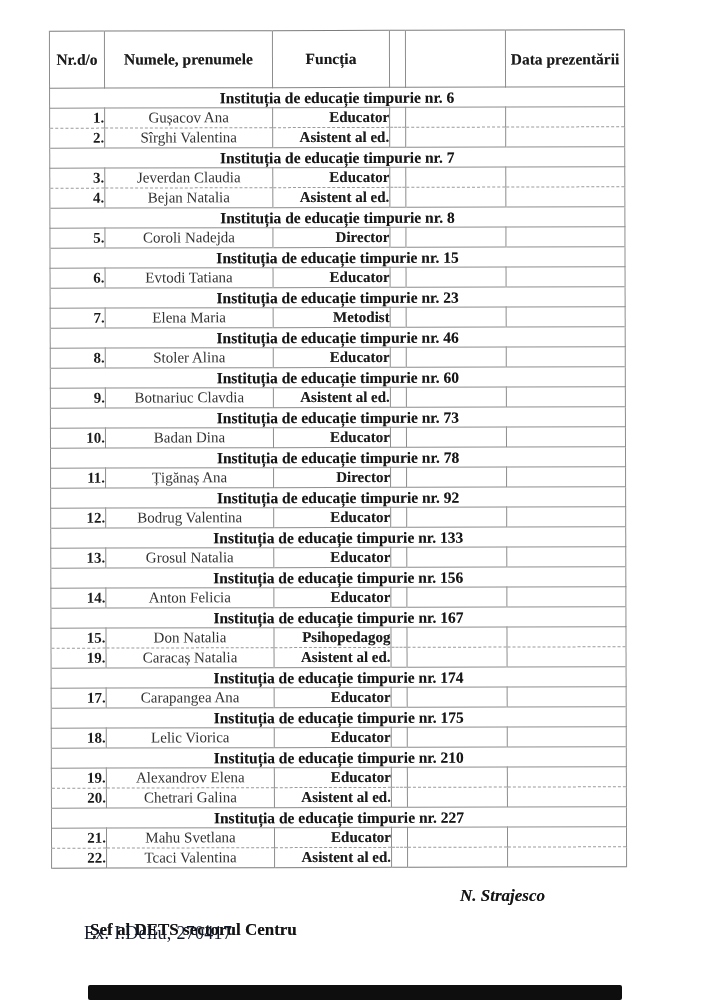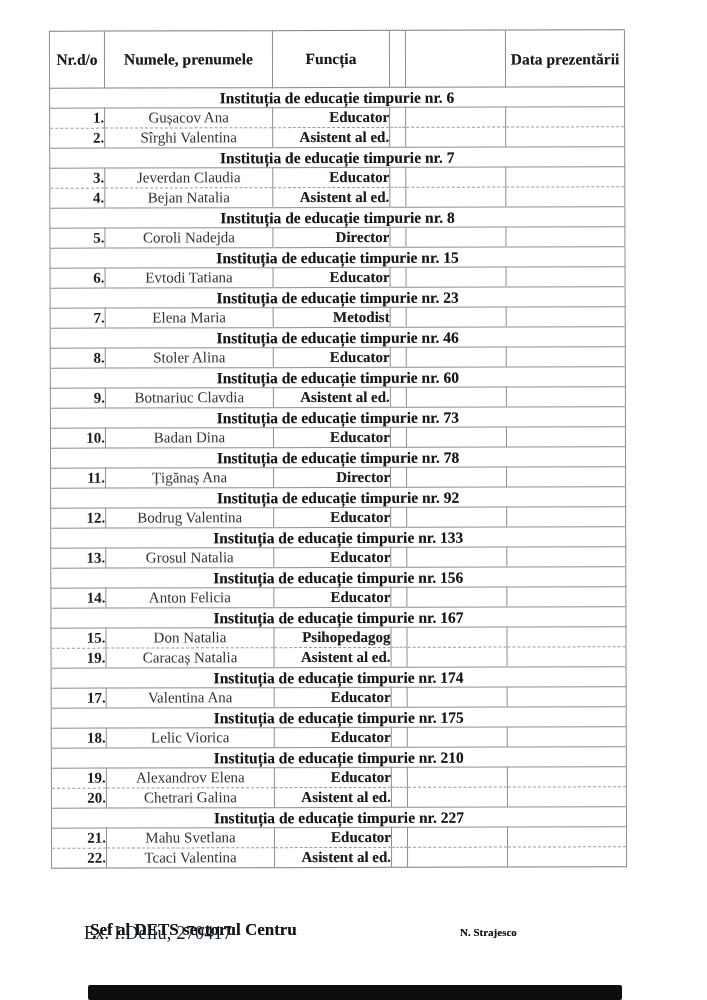--- a/index.html
+++ b/index.html
@@ -56,23 +56,24 @@
   td.cell-nr{text-align:right;padding-right:9px;font-weight:bold;color:#1b1b1b;}
   td.cell-name{text-align:center;padding-left:8px;color:#333;}
   td.cell-func{text-align:right;font-weight:bold;color:#1b1b1b;text-shadow:0 0 .4px rgba(0,0,0,.4);}
   .sig-title{
     position:absolute;left:90px;top:886px;
     font-size:17px;font-weight:bold;color:#141414;
     text-shadow:0 0 .4px rgba(0,0,0,.5);
     margin-top:34px;
   }
   .sig-name{
-    position:absolute;left:460px;top:926px;
-    font-size:11px;font-weight:bold;color:#141414;
+    position:absolute;left:460px;top:886px;
+    font-size:17px;font-weight:bold;color:#141414;
     text-shadow:0 0 .4px rgba(0,0,0,.5);
+    font-style:italic;
   }
   .exec-note{
     position:absolute;left:84px;top:923px;
     font-size:18px;color:#0f172a;letter-spacing:.3px;
   }
   .scan-bar{
     position:absolute;left:88px;top:985px;
     width:534px;height:15px;
     background:#0e0e0e;border-radius:2px;
   }
@@ -267,21 +268,21 @@
           <td class="cell-func">Asistent al ed.</td>
           <td class="cell-narrow"></td>
           <td class="cell-wide"></td>
           <td class="cell-date"></td>
         </tr>
         <tr class="section-row">
           <td colspan="6">Instituția de educație timpurie nr. 174</td>
         </tr>
         <tr class="data-row">
           <td class="cell-nr">17.</td>
-          <td class="cell-name">Valentina Ana</td>
+          <td class="cell-name">Carapangea Ana</td>
           <td class="cell-func">Educator</td>
           <td class="cell-narrow"></td>
           <td class="cell-wide"></td>
           <td class="cell-date"></td>
         </tr>
         <tr class="section-row">
           <td colspan="6">Instituția de educație timpurie nr. 175</td>
         </tr>
         <tr class="data-row">
           <td class="cell-nr">18.</td>

